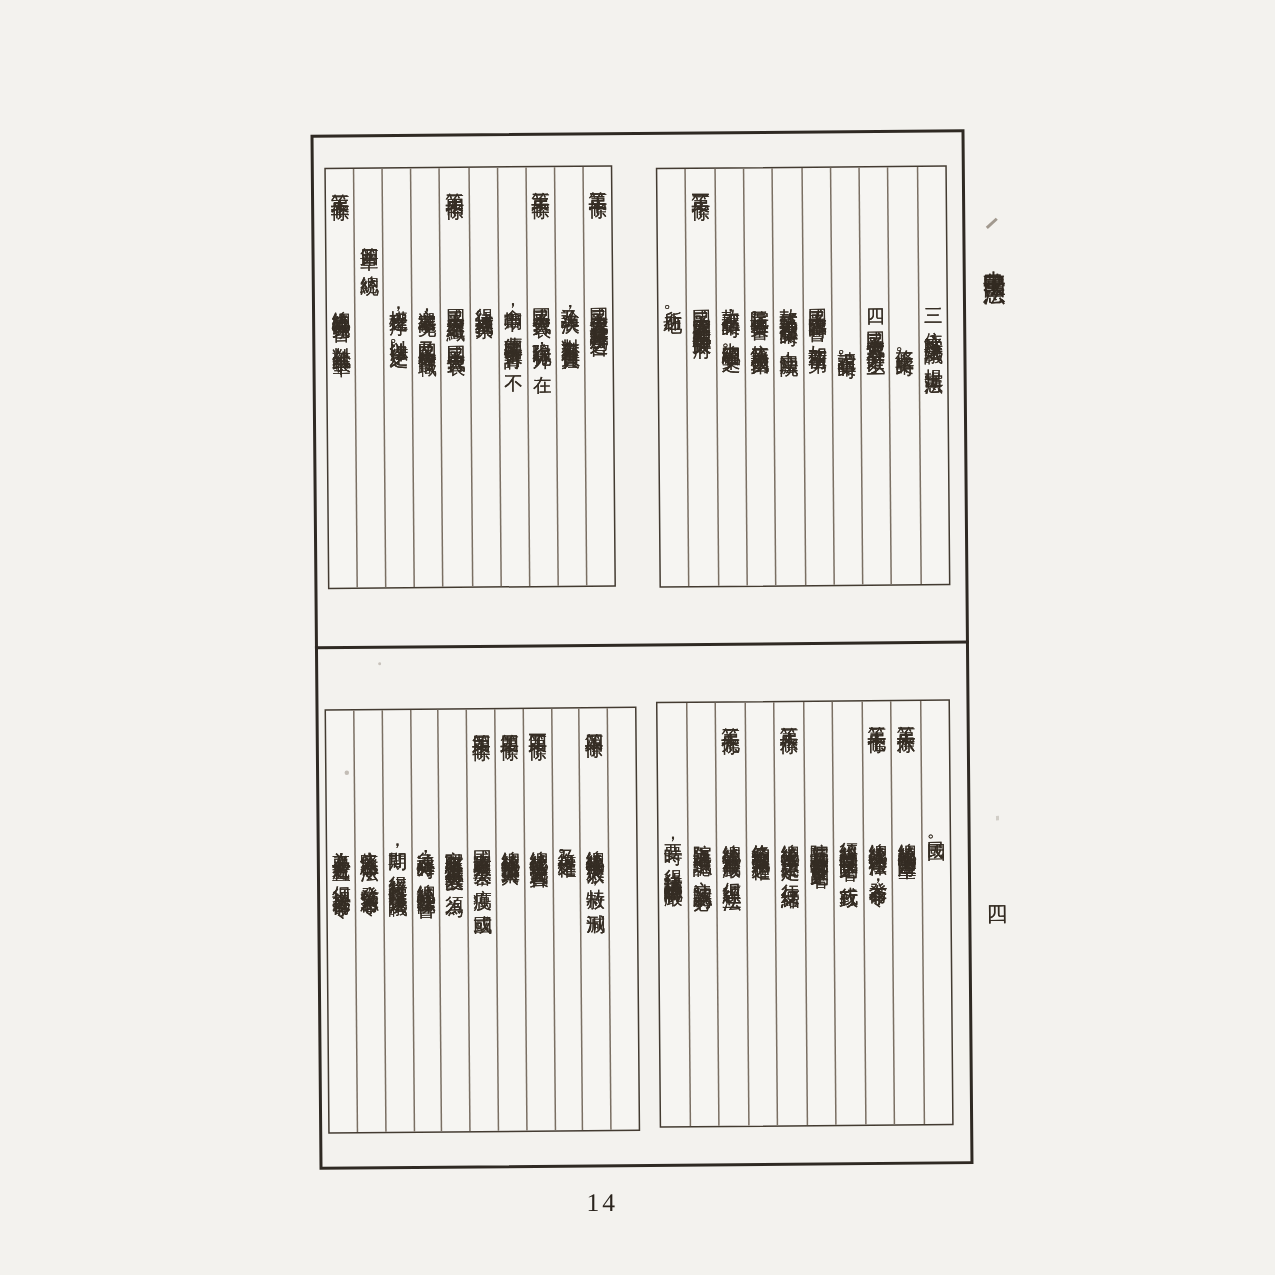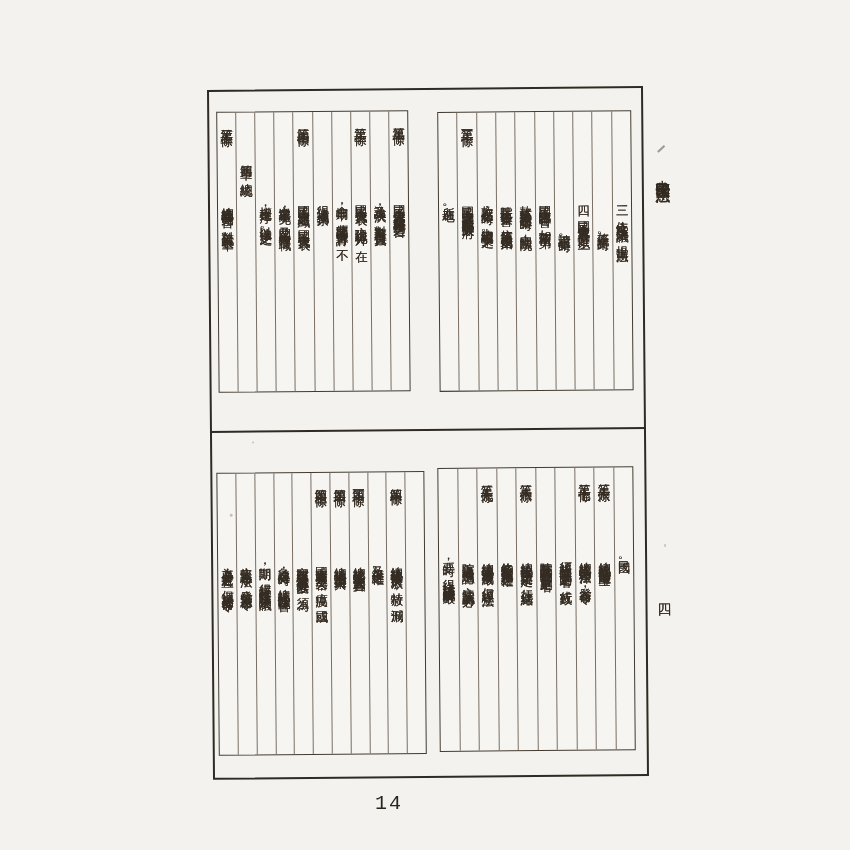--- a/index.html
+++ b/index.html
@@ -26,23 +26,23 @@
     color:#352d24;white-space:nowrap;text-shadow:0 0 .4px #4a4035;}
   .hdr{top:6px;}
   .chap{top:42px;}
   
   .margin-title{position:absolute;left:657px;top:170px;
     writing-mode:vertical-rl;text-orientation:upright;
     font-size:15px;line-height:1;letter-spacing:1.6px;color:#322a21;
     text-shadow:0 0 .4px #4a4035;}
   .folio{position:absolute;left:656px;top:603px;font-size:14px;color:#322a21;
     text-shadow:0 0 .4px #4a4035;}
-  .footer-num{position:absolute;left:366px;top:792px;width:46px;text-align:center;
-    font-size:20px;letter-spacing:2px;color:#2a241d;
-    font-family:Liberation Mono, monospace;}
+  .footer-num{position:absolute;left:366px;top:792px;width:46px;text-align:right;
+    font-size:17px;letter-spacing:2px;color:#2a241d;
+    font-family:Liberation Serif, serif;}
   
   .speck{position:absolute;background:#867b6d;opacity:.75;}
   .speck-slash{left:659px;top:150px;width:9px;height:1.5px;transform:rotate(-42deg);}
   .speck-dot1{left:229px;top:512px;width:3px;height:3px;border-radius:50%;opacity:.45;}
   .speck-dot2{left:252px;top:440px;width:2px;height:2px;border-radius:50%;opacity:.4;}
   .speck-dot3{left:663px;top:546px;width:2px;height:3px;opacity:.3;}
 </style>
 </head>
 <body>
 

